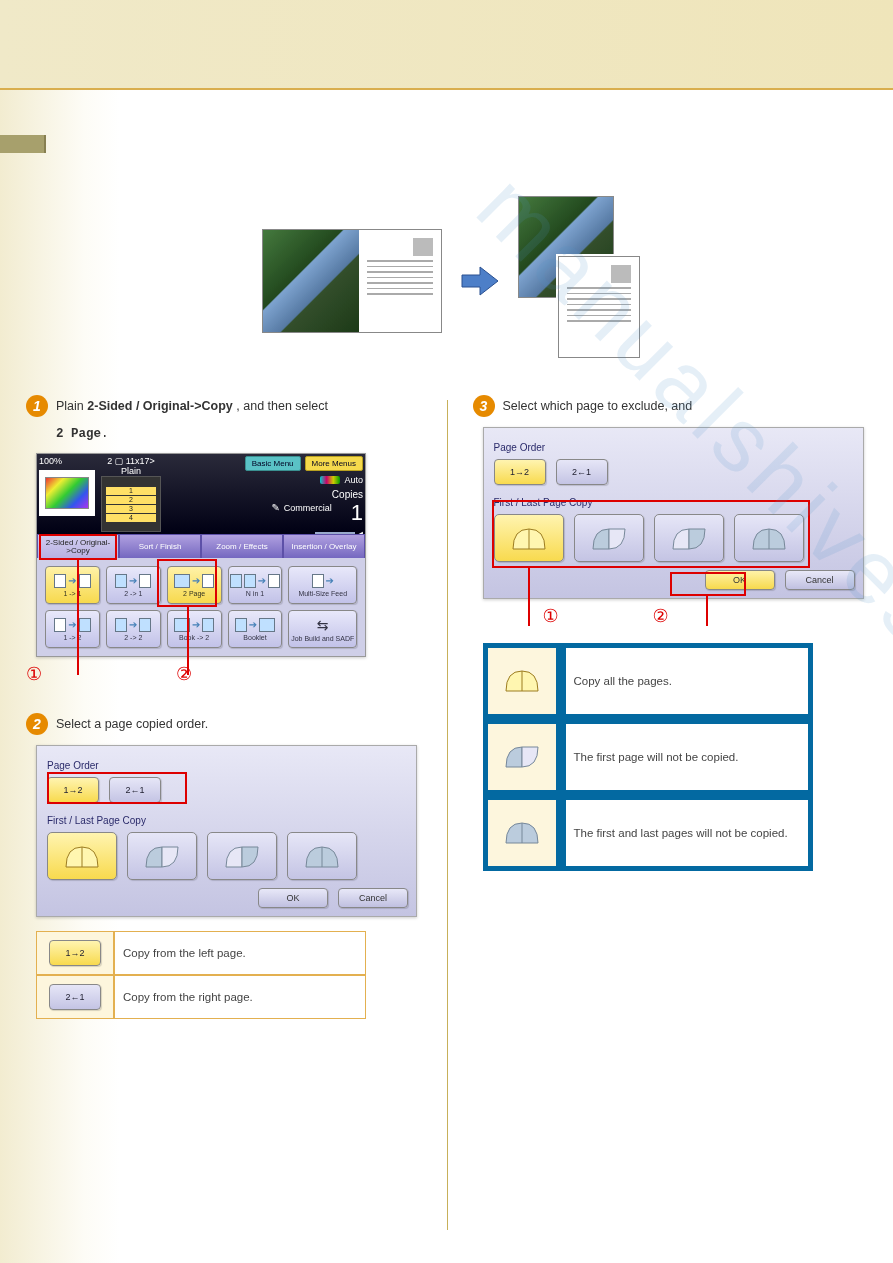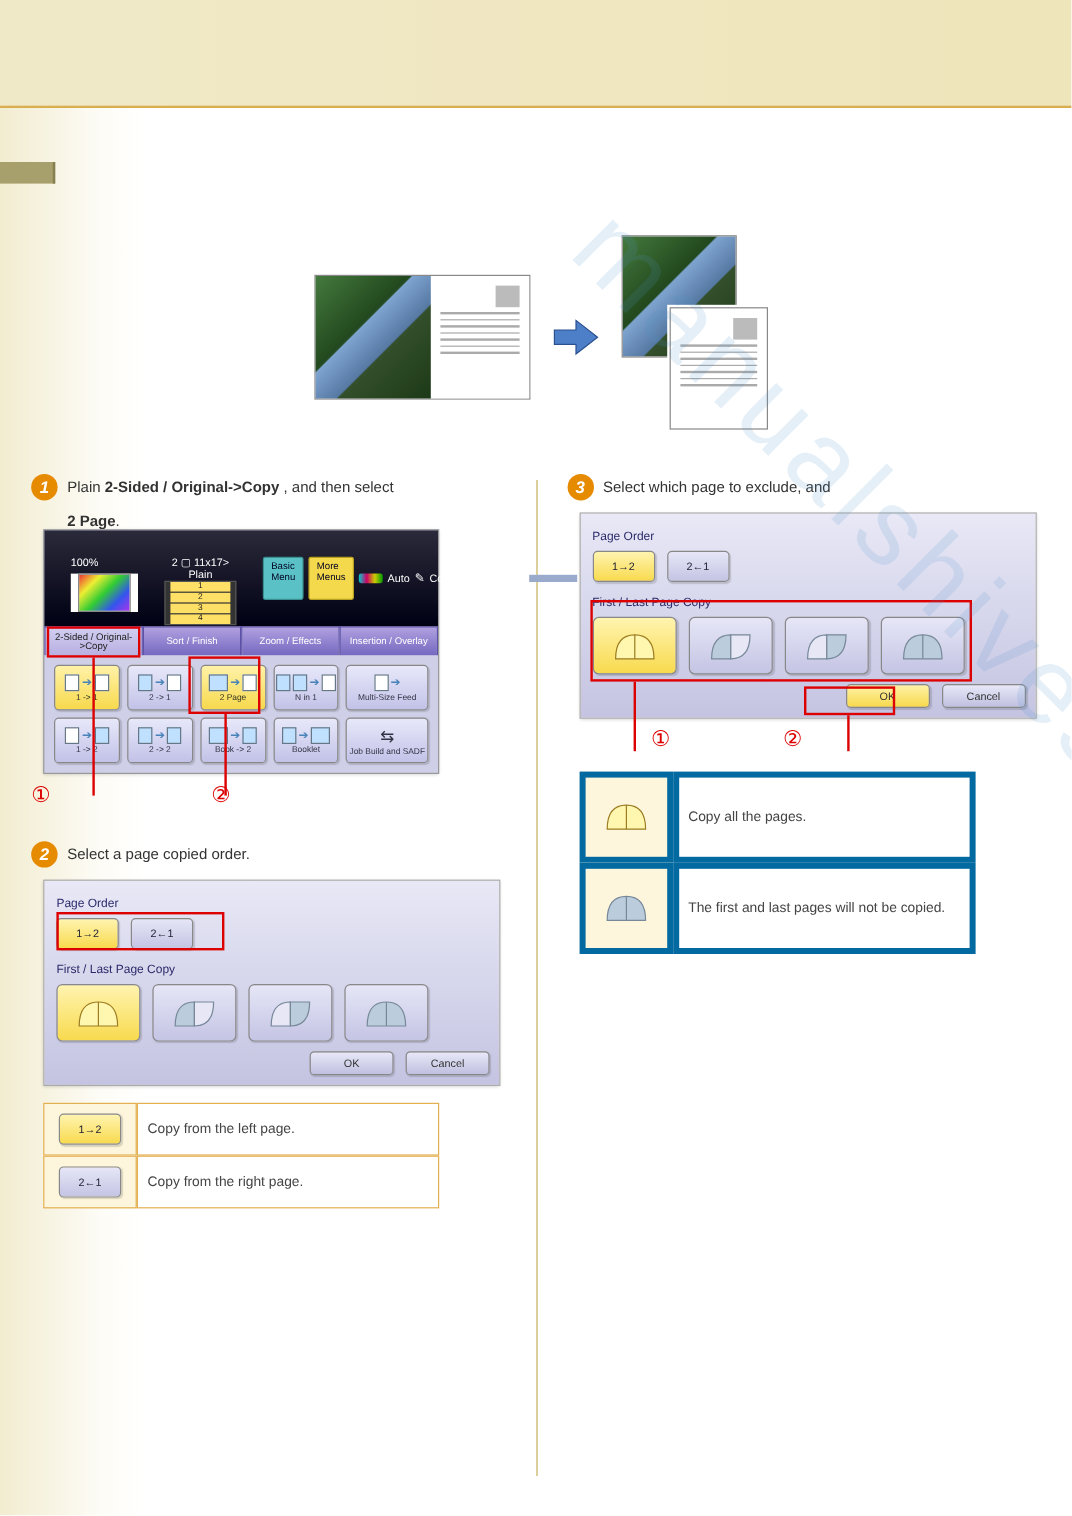--- a/index.html
+++ b/index.html
@@ -53,26 +53,26 @@
   .step-row { display: flex; align-items: center; gap: 8px; margin-bottom: 10px; }
   .step-num { width: 22px; height: 22px; border-radius: 50%; background: #e68a00; color: #fff; display: flex; align-items: center; justify-content: center; font-style: italic; font-weight: bold; font-size: 14px; }
   .step-text { color: #333; font-size: 12.5px; }
   .circ { color: #d00; font-family: "Times New Roman", serif; font-size: 18px; }
 
   
   .printer-panel {
     width: 330px; background: #cfcfe8; border: 1px solid #999; position: relative;
     box-shadow: 0 1px 3px rgba(0,0,0,0.2);
   }
-  .pp-top { height: 80px; background: linear-gradient(#2a2a3a, #000014); display: flex; padding: 22px; gap: 22px; color:#fff; font-size: 9px; }
+  .pp-top { height: 80px; background: linear-gradient(#2a2a3a, #000014); display: flex; padding: 2px; gap: 6px; color:#fff; font-size: 9px; }
   .pp-preview { width: 56px; height: 46px; background: #fff; display:flex; align-items:center; justify-content:center; }
   .pp-preview .rainbow { width: 44px; height: 32px; border:1px solid #888; background: linear-gradient(135deg, #e33, #ee3, #3c3, #35e, #a3e); }
   .pp-trays { width: 60px; height: 60px; background: #333; border: 1px solid #555; display:flex; flex-direction:column; align-items:center; justify-content:center; gap:1px;}
   .pp-trays .tray{width:50px;height:8px;background:#ffe066;font-size:7px;color:#222;text-align:center;line-height:8px;}
-  .pp-info { flex:1; display:flex; gap:4px; }
+  .pp-info { flex:1; display:flex; flex-direction:column; gap:4px;align-items:flex-end; }
   .pp-btns-top { display:flex; gap:4px; }
   .pill { padding: 2px 6px; font-size: 8px; border-radius: 2px; background:#5ac2c6; color:#002; border:1px solid #3a9090;}
   .pill.yellow { background:#f5d94c; border-color:#b8a020; }
   .pp-copies { text-align:right; font-size:10px; }
   .pp-copies .n { font-size: 22px; }
   .pp-tabs { display:flex; height: 24px; font-size: 8px; }
   .pp-tab { flex:1; background: linear-gradient(#b0a0e0, #7568c0); color:#fff; display:flex; align-items:center; justify-content:center; border: 1px solid #5d50a8; border-bottom: none; text-align:center; line-height:1.0; padding: 0 2px; }
   .pp-tab.active { background: linear-gradient(#d2cef0, #b8b0e2); color:#222; }
   .pp-body { padding: 8px; display:flex; flex-direction:column; gap:6px; }
   .pp-row { display:flex; gap:6px; }
@@ -179,21 +179,21 @@
 
     <div style="position:relative;">
       <div class="step-row">
         <div class="step-num">1</div>
         <div class="step-text">
           <span>Plain</span>
           <b>2-Sided / Original-&gt;Copy</b>
           <span>, and then select</span>
         </div>
       </div>
-      <div style="margin-left:30px; " class="step-text">
+      <div style="margin-left:30px; margin-bottom:12px;font-family:Liberation Mono, monospace;" class="step-text">
         <b>2 Page</b><span>.</span>
       </div>
     </div>
 
     <div class="printer-panel" style="margin-left:10px;">
 
       <div class="pp-top">
         <div style="display:flex;flex-direction:column;gap:4px;">
           <span>100%</span>
           <div class="pp-preview">
@@ -469,20 +469,29 @@
           <svg class="smallbook" viewBox="0 0 40 30">
             <path d="M4 26 Q4 6 20 6 Q36 6 36 26 Z" fill="#fff6b0" stroke="#9c7c20"></path>
                 <line x1="20" y1="6" x2="20" y2="26" stroke="#9c7c20"></line>
           </svg>
         </td>
         <td>Copy all the pages.</td>
       </tr>
       <tr>
         <td class="iconcell">
           <svg class="smallbook" viewBox="0 0 40 30">
+            <path d="M4 26 Q4 6 20 6 L20 26 Z" fill="#bcd" stroke="#789"></path>
+                <path d="M20 26 Q36 26 36 6 L20 6 Z" fill="#e7e7f6" stroke="#789"></path>
+          </svg>
+        </td>
+        <td>The first page will not be copied.</td>
+      </tr>
+      <tr>
+        <td class="iconcell">
+          <svg class="smallbook" viewBox="0 0 40 30">
             <path d="M4 26 Q4 6 20 6 Q36 6 36 26 Z" fill="#bcd" stroke="#789"></path>
                 <line x1="20" y1="6" x2="20" y2="26" stroke="#789"></line>
           </svg>
         </td>
         <td>The first and last pages will not be copied.</td>
       </tr>
     </tbody>
       </table>
   </div>
 

